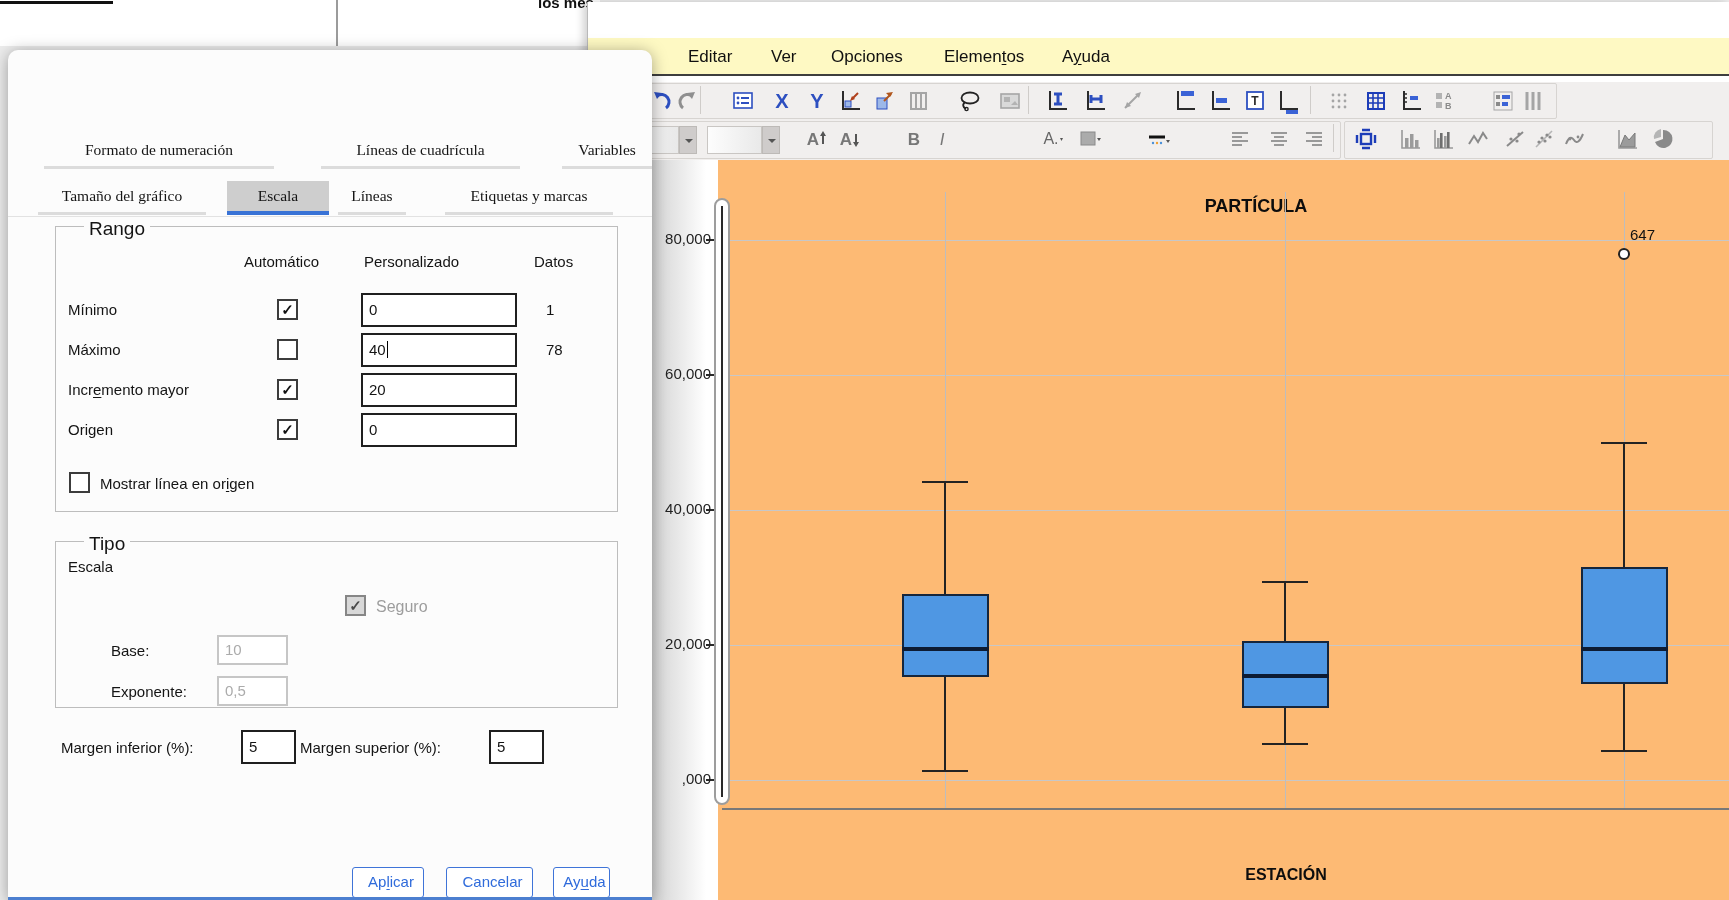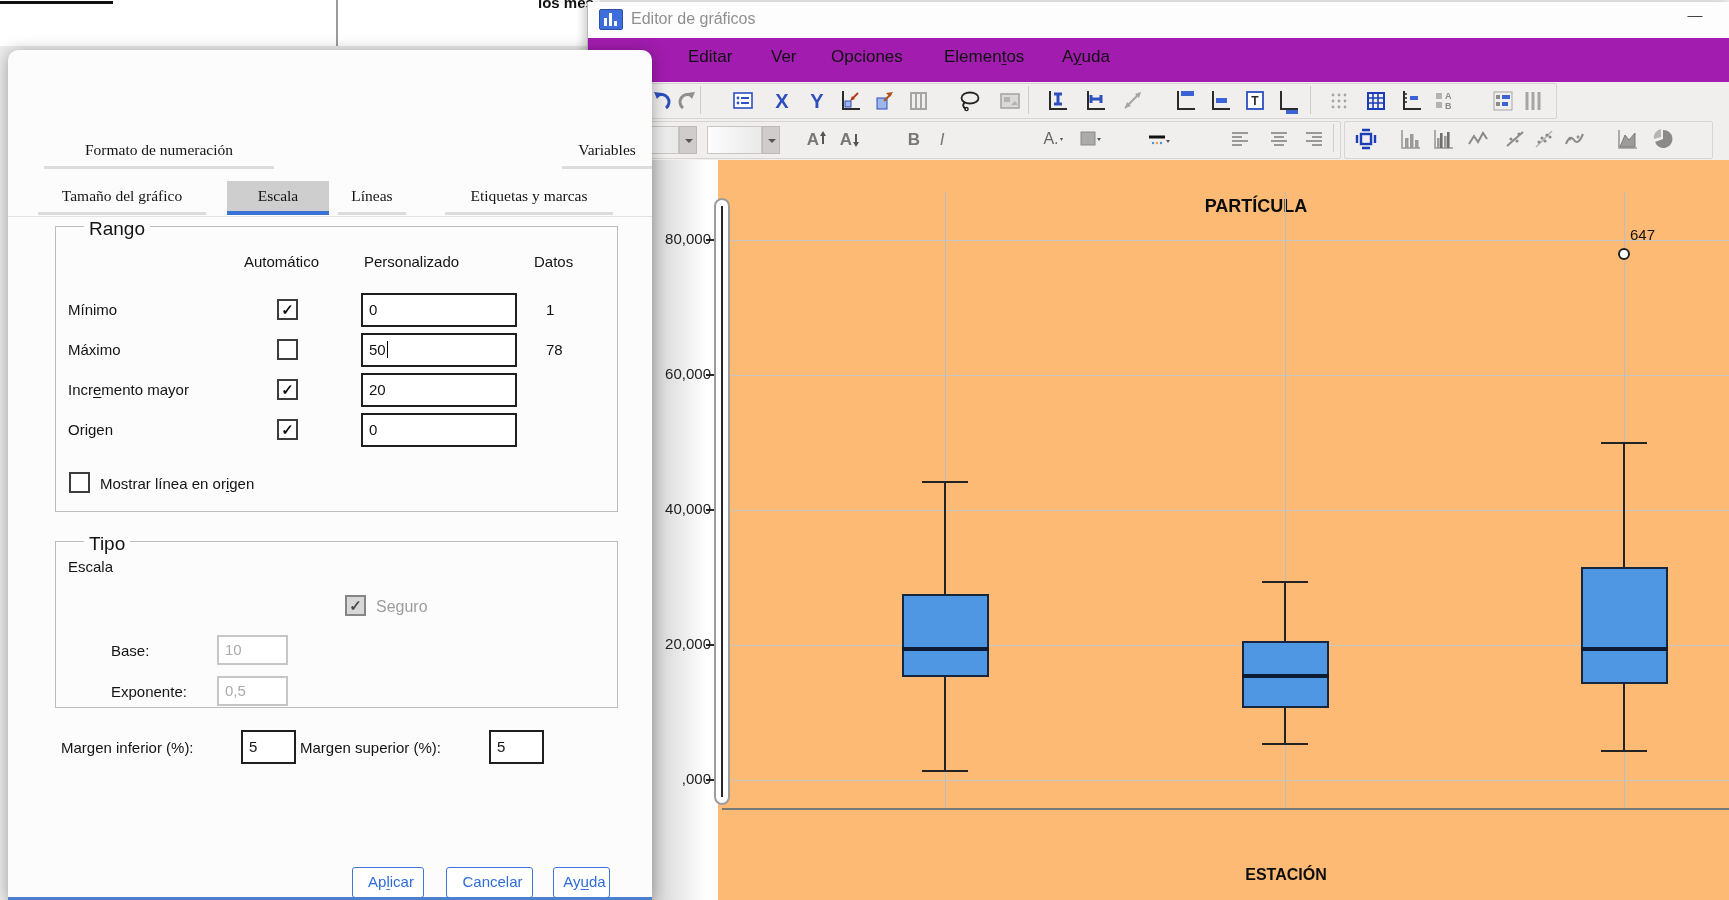--- a/index.html
+++ b/index.html
@@ -15,21 +15,21 @@
   #bg-frag { left:538px; top:-6px; font-size:15px; font-weight:bold; color:#111; }
 
   
   #editor { left:587px; top:2px; width:1142px; height:898px; background:#ffffff;
     border-left:1px solid #b9b9b9; box-shadow:-4px 0 8px rgba(0,0,0,.18); }
   #titlebar { left:0; top:0; width:100%; height:36px; background:#fdfdfd; }
   #app-icon { left:11px; top:7px; width:24px; height:21px; background:#3e6edb; border:1px solid #2b50a8; border-radius:2px; }
   #app-icon span { position:absolute; bottom:3px; background:#fff; width:3px; }
   #win-title { left:43px; top:8px; font-size:16px; color:#8f8f8f; }
   #min-btn { left:1092px; top:4px; width:30px; height:26px; color:#444; font-size:15px; text-align:center; }
-  #menubar { left:0; top:36px; width:100%; height:46px; background:#a21caf; border-bottom:2px solid #3e3e3e; }
+  #menubar { left:0; top:36px; width:100%; height:38px; background:#fef9c3; border-bottom:2px solid #3e3e3e; }
   .menu-item { position:absolute; top:9px; font-size:17px; color:#101010; }
   .mn u { text-decoration:underline; text-underline-offset:2px; }
   #toolbar1 { left:0; top:80px; width:100%; height:38px; background:#f1efee; }
   #toolbar2 { left:0; top:118px; width:100%; height:40px; background:#f1efee; }
   .tb-panel { position:absolute; top:1px; bottom:1px; border:1px solid #d7d4d1; border-radius:2px; background:#f1efee; }
   .tb-icon { position:absolute; top:5px; width:28px; height:28px; display:flex; align-items:center; justify-content:center; }
   .tb-sep { position:absolute; top:4px; width:1px; height:28px; background:#cfccc9; }
   .combo { position:absolute; top:6px; height:28px; background:linear-gradient(to right,#fdfdfd,#e9e9e9); border:1px solid #c9c6c3; }
   .combo-btn { position:absolute; top:6px; height:28px; width:18px; background:#cfcccb; border:1px solid #bdbab7; }
   .combo-btn:after { content:""; position:absolute; left:5px; top:12px; border:4px solid transparent; border-top-color:#555; }
@@ -91,29 +91,20 @@
 
 <div id="stage">
 
   <div id="bg-strip" class="abs">
     <div id="bg-topline" class="abs"></div>
     <div id="bg-vline" class="abs"></div>
     <div id="bg-frag" class="abs">los mes</div>
   </div>
 
   <div id="editor" class="abs">
-    <div id="titlebar" class="abs">
-      <div id="app-icon" class="abs">
-        <span style="left:4px;height:8px"></span>
-          <span style="left:9px;height:13px"></span>
-          <span style="left:14px;height:5px"></span>
-      </div>
-      <div id="win-title" class="abs">Editor de gráficos</div>
-      <div id="min-btn" class="abs">—</div>
-    </div>
 
     <div id="menubar" class="abs">
       <div class="menu-item" style="left:100px">Editar</div>
       <div class="menu-item" style="left:183px">Ver</div>
       <div class="menu-item" style="left:243px">Opciones</div>
       <div class="menu-item mn" style="left:356px"><span>Elemen</span><u>t</u><span>os</span></div>
       <div class="menu-item mn" style="left:474px"><span>A</span><u>y</u><span>uda</span></div>
     </div>
 
     <div id="toolbar1" class="abs">
@@ -469,41 +460,42 @@
       <div id="axis-capsule" class="abs"></div>
       <div id="axis-line" class="abs"></div>
       <div id="frame-bottom" class="abs"></div>
       <div id="x-label" class="abs">ESTACIÓN</div>
     </div>
   </div>
 
   <div id="dialog" class="abs">
 
     <div class="tab" style="left:36px;top:85px;width:230px">Formato de numeración</div>
+    <div class="tab" style="left:313px;top:85px;width:199px">Líneas de cuadrícula</div>
     <div class="tab" style="left:554px;top:85px;width:90px">Variables</div>
     <div class="tab" style="left:30px;top:131px;width:168px">Tamaño del gráfico</div>
     <div class="tab sel" style="left:219px;top:131px;width:102px">Escala</div>
     <div class="tab" style="left:330px;top:131px;width:68px">Líneas</div>
     <div class="tab" style="left:437px;top:131px;width:168px">Etiquetas y marcas</div>
     <div id="tabline" class="abs"></div>
 
     <div class="group" style="top:176px;height:286px">
       <div class="legend">Rango</div>
       <div class="colhead" style="left:188px">Automático</div>
       <div class="colhead" style="left:308px">Personalizado</div>
       <div class="colhead" style="left:478px">Datos</div>
 
       <div class="rowlab" style="top:74px">Mínimo</div>
       <div class="chk" style="left:221px;top:72px">✓</div>
       <div class="field" style="left:305px;top:66px;width:156px">0</div>
       <div class="datval" style="top:74px">1</div>
 
       <div class="rowlab" style="top:114px">Máximo</div>
       <div class="chk" style="left:221px;top:112px"></div>
-      <div class="field" style="left:305px;top:106px;width:156px"><span>50</span><span class="caret"></span></div>
+      <div class="field" style="left:305px;top:106px;width:156px"><span>40</span><span class="caret"></span></div>
       <div class="datval" style="top:114px">78</div>
 
       <div class="rowlab mn" style="top:154px"><span>Incr</span><u>e</u><span>mento mayor</span></div>
       <div class="chk" style="left:221px;top:152px">✓</div>
       <div class="field" style="left:305px;top:146px;width:156px">20</div>
 
       <div class="rowlab" style="top:194px">Origen</div>
       <div class="chk" style="left:221px;top:192px">✓</div>
       <div class="field" style="left:305px;top:186px;width:156px">0</div>
 

